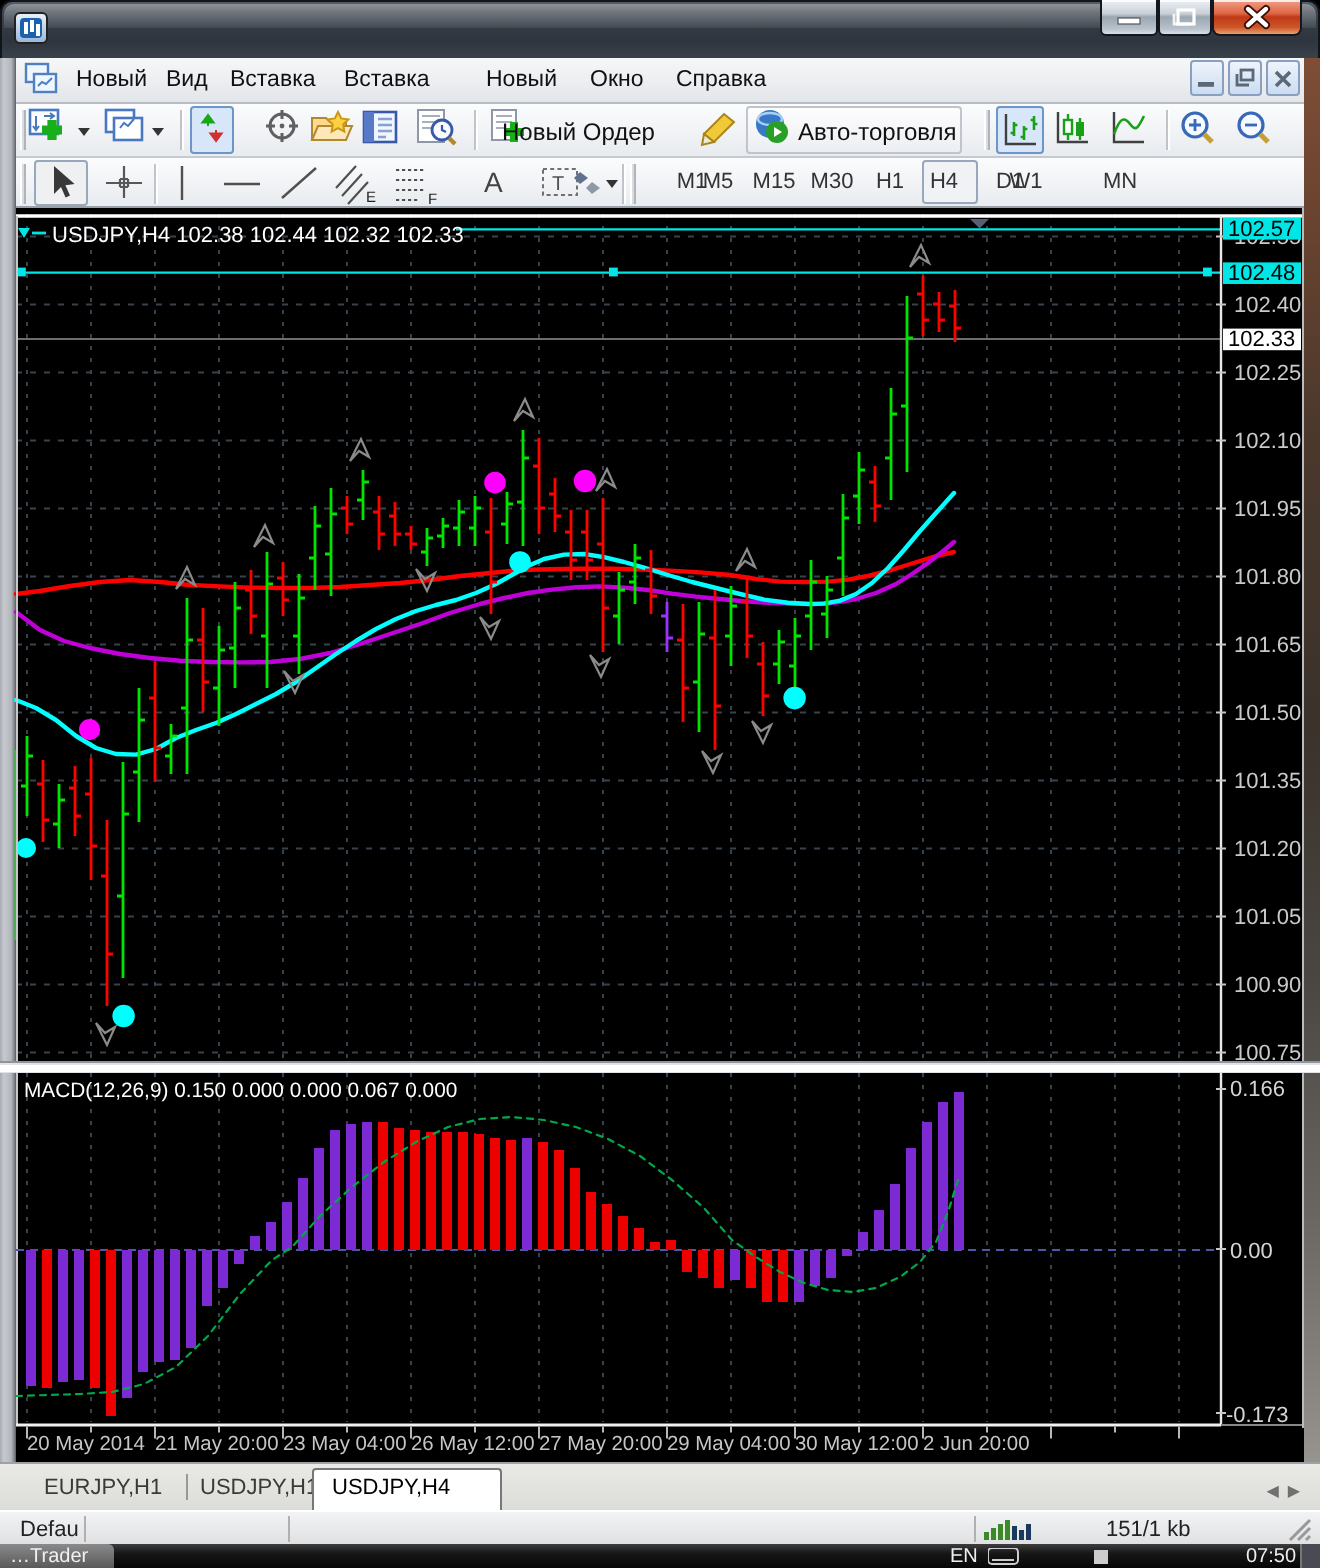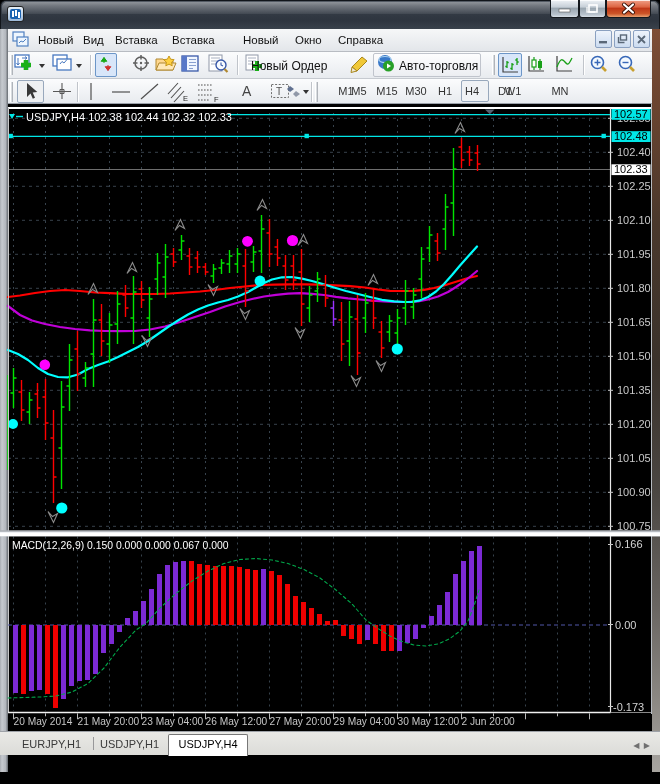--- a/index.html
+++ b/index.html
@@ -299,15 +299,50 @@
 <text x="269.5" y="725" font-family="Liberation Sans" font-size="10.2" fill="#c6c6c6">27 May 20:00</text>
 <text x="333.5" y="725" font-family="Liberation Sans" font-size="10.2" fill="#c6c6c6">29 May 04:00</text>
 <text x="397.5" y="725" font-family="Liberation Sans" font-size="10.2" fill="#c6c6c6">30 May 12:00</text>
 <text x="461.5" y="725" font-family="Liberation Sans" font-size="10.2" fill="#c6c6c6">2 Jun 20:00</text>
 </svg>
 
 <div class="tabbar">
 <div style="position:absolute;left:22px;top:6px;font-size:11px;color:#3a3a3a">EURJPY,H1</div>
 <div style="position:absolute;left:93px;top:5px;width:1px;height:13px;background:#98989a"></div>
 <div style="position:absolute;left:100px;top:6px;font-size:11px;color:#3a3a3a">USDJPY,H1</div>
-<div class="tab active" style="left:168px;width:80px;text-align:center">USDJPY,H4</div>
+<div class="tab active" style="left:156px;width:95px;">USDJPY,H4</div>
 <div style="position:absolute;right:10px;top:9px;font-size:8px;color:#707070">◀&nbsp;&nbsp;▶</div>
 </div>
+<div class="statusbar">
+<div style="position:absolute;left:10px;top:3px;font-size:11px;color:#222;white-space:nowrap">Defau</div>
+<div style="position:absolute;left:42px;top:2px;width:1px;height:13px;background:#b0b0b0"></div>
+<div style="position:absolute;left:144px;top:2px;width:1px;height:13px;background:#b0b0b0"></div>
+<div style="position:absolute;left:487px;top:2px;width:1px;height:13px;background:#b0b0b0"></div>
+<svg style="position:absolute;left:492px;top:2px" width="26" height="12">
+        <g fill="#3a8a28">
+          <rect x="0" y="8" width="2.5" height="4"></rect>
+          <rect x="3.5" y="6" width="2.5" height="6"></rect>
+          <rect x="7" y="4" width="2.5" height="8"></rect>
+          <rect x="10.5" y="2" width="2.5" height="10"></rect>
+        </g>
+        <g fill="#1a3a5c">
+          <rect x="14" y="5" width="2.5" height="7"></rect>
+          <rect x="17.5" y="7" width="2.5" height="5"></rect>
+          <rect x="21" y="4" width="2.5" height="8"></rect>
+        </g>
+      </svg>
+<div style="position:absolute;left:553px;top:3px;font-size:11px;color:#222">151/1 kb</div>
+<svg style="position:absolute;left:643px;top:2px" width="14" height="14">
+        <path d="M12,2 L2,12 M12,6 L6,12 M12,10 L10,12" stroke="#999" stroke-width="1.5"></path>
+      </svg>
+</div>
+<div class="taskbar">
+<div style="position:absolute;left:0;top:0;width:57px;height:12px;background:linear-gradient(180deg,#8a8a8a,#5a5a5a);border-radius:0 3px 0 0"></div>
+<div style="position:absolute;left:5px;top:1px;font-size:10px;color:#f0f0f0">…Trader</div>
+<div style="position:absolute;left:475px;top:1px;font-size:10px;color:#eee">EN</div>
+<svg style="position:absolute;left:494px;top:2px" width="16" height="9">
+        <rect x="0" y="0" width="15" height="8" rx="2" fill="none" stroke="#ccc"></rect>
+        <path d="M2,6 h11" stroke="#ccc"></path>
+      </svg>
+<div style="position:absolute;left:547px;top:3px;width:7px;height:7px;background:#ccc"></div>
+<div style="position:absolute;left:623px;top:1px;font-size:10px;color:#eee">07:50</div>
+<div style="position:absolute;left:650px;top:0;width:10px;height:12px;background:#4a4a52;border-left:1px solid #777"></div>
+</div>
 </div>
 </body></html>

